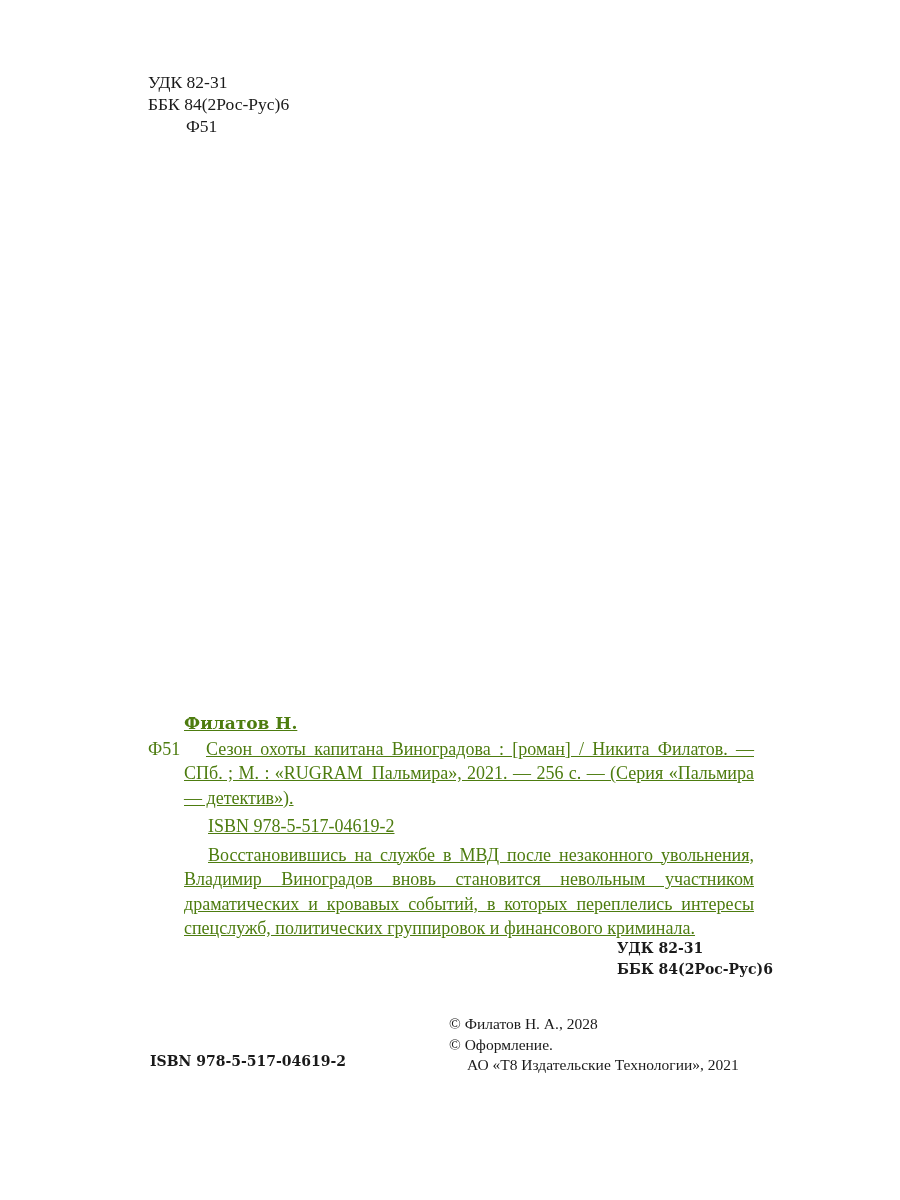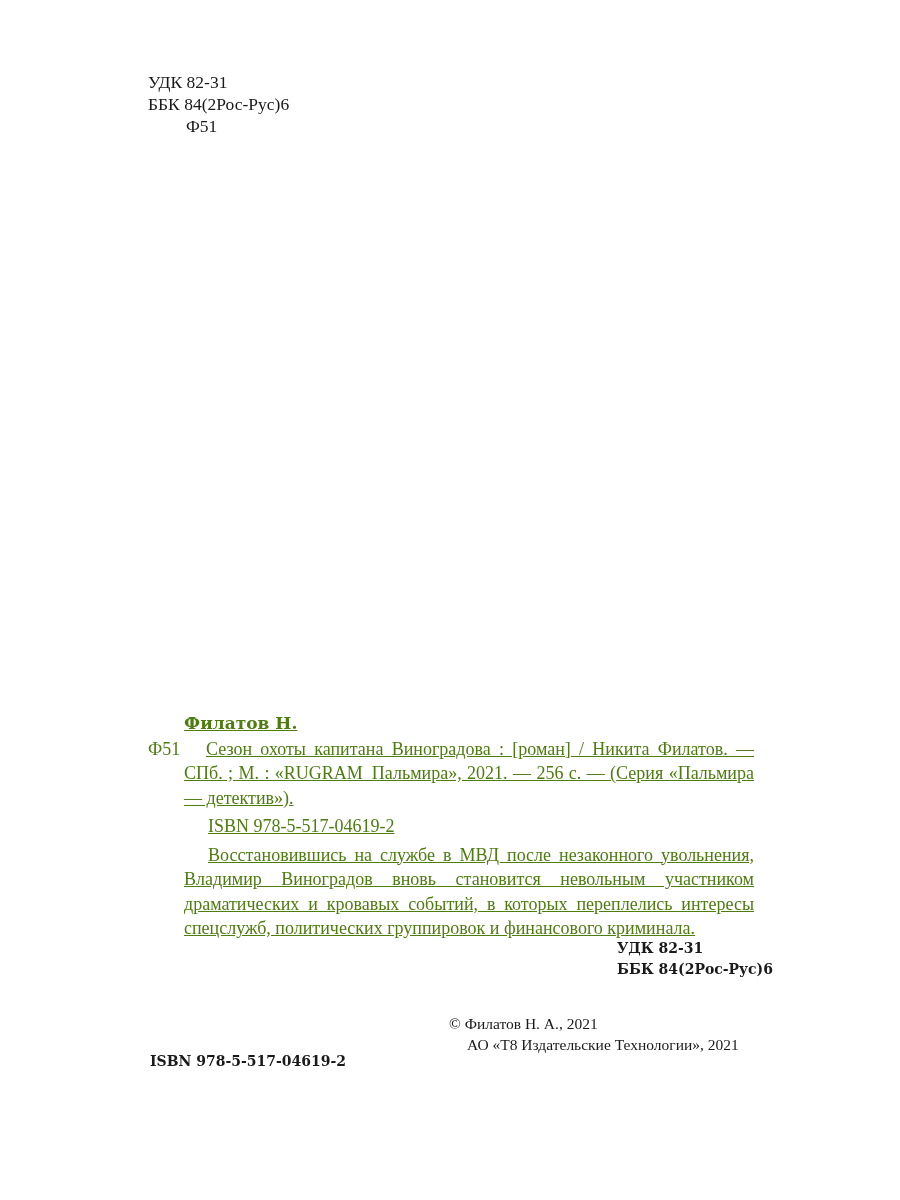--- a/index.html
+++ b/index.html
@@ -132,19 +132,20 @@
     <div class="isbn-line">ISBN 978-5-517-04619-2</div>
     <div class="annotation">Восстановившись на службе в МВД после незаконного увольнения, Владимир Виноградов вновь становится невольным участником драматических и кровавых событий, в которых переплелись интересы спецслужб, политических группировок и финансового криминала.</div>
   </div>
 
   <div class="bottom-class">
     <div>УДК 82-31</div>
     <div>ББК 84(2Рос-Рус)6</div>
   </div>
 
   <div class="copyright">
-    <div>© Филатов Н. А., 2021</div>
+    <div>© Филатов Н. А., 2028</div>
+    <div>© Оформление.</div>
     <div class="cont">АО «Т8 Издательские Технологии», 2021</div>
   </div>
 
   <div class="isbn-bottom">ISBN 978-5-517-04619-2</div>
 
 </div>
 
 </body></html>

